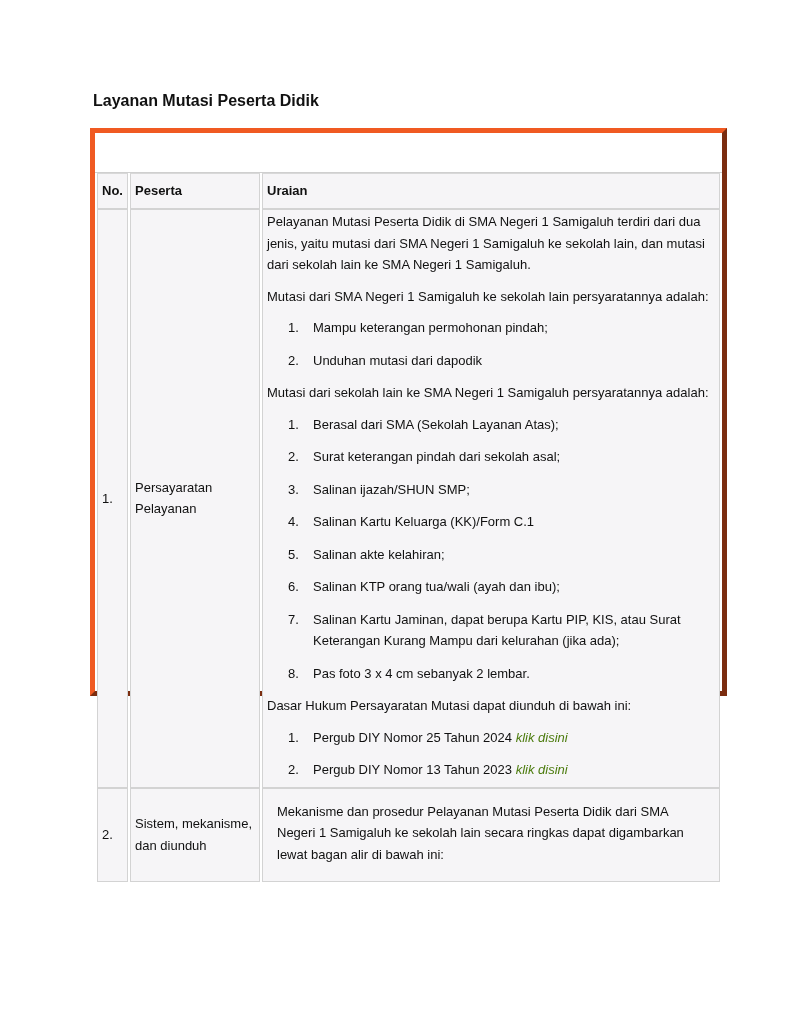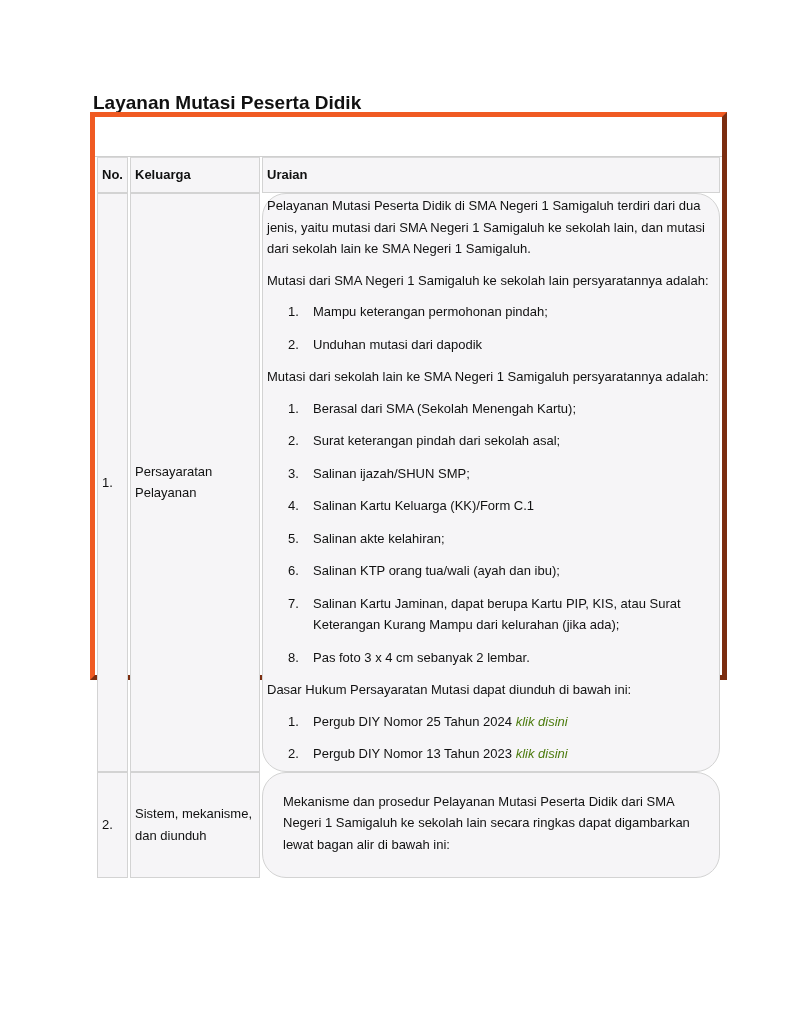--- a/index.html
+++ b/index.html
@@ -3,24 +3,24 @@
   <meta charset="utf-8">
   <style>
     html, body { margin: 0; padding: 0; background: #ffffff; }
     body {
       width: 791px; height: 1024px; position: relative; overflow: hidden;
       font-family: "Liberation Sans", "DejaVu Sans", sans-serif;
       color: #111111;
     }
     .doc-title {
       position: absolute; left: 93px; top: 92px;
-      font-size: 19px; font-weight: bold; letter-spacing: 0;
+      font-size: 16px; font-weight: bold; letter-spacing: 0;
     }
     .frame {
-      position: absolute; left: 90px; top: 112px; width: 637px; height: 568px;
+      position: absolute; left: 90px; top: 128px; width: 637px; height: 568px;
       box-sizing: border-box;
       border-top: 5px solid #f05a22;
       border-left: 5px solid #f05a22;
       border-right: 5px solid #7b2d10;
       border-bottom: 5px solid #7b2d10;
       background: #ffffff;
     }
     .blank-row {
       position: absolute; left: 0; top: 0; width: 627px; height: 39px;
       background: #ffffff;
@@ -38,21 +38,21 @@
       vertical-align: middle;
       padding: 0 4px;
     }
     table.grid tr.head td {
       height: 34px; font-weight: bold; font-size: 13px;
       border-top-color: #d8d8d8;
     }
     col.c-no { width: 31px; }
     col.c-komp { width: 130px; }
     col.c-ura { width: auto; }
-    .uraian { padding: 1px 4px 6px 4px !important; border-radius: 24px; }
+    .uraian { padding: 1px 4px 6px 4px !important; }
     .para { margin: 0 0 10px 0; }
     ol.req {
       margin: 0 0 10px 0; padding: 0; list-style: none;
     }
     ol.req li {
       position: relative; padding-left: 46px; margin-bottom: 11px;
     }
     ol.req li .num {
       position: absolute; left: 21px; top: 0;
     }
@@ -71,55 +71,55 @@
 
   <table class="grid">
     <colgroup>
       <col class="c-no">
       <col class="c-komp">
       <col class="c-ura">
     </colgroup>
     <tbody>
         <tr class="head">
       <td>No.</td>
-      <td>Keluarga</td>
+      <td>Peserta</td>
       <td>Uraian</td>
     </tr>
 
     <tr class="row1">
       <td>1.</td>
       <td>Persayaratan Pelayanan</td>
       <td class="uraian">
         <p class="para">Pelayanan Mutasi Peserta Didik di SMA Negeri 1 Samigaluh terdiri dari dua jenis, yaitu mutasi dari SMA Negeri 1 Samigaluh ke sekolah lain, dan mutasi dari sekolah lain ke SMA Negeri 1 Samigaluh.</p>
         <p class="para">Mutasi dari SMA Negeri 1 Samigaluh ke sekolah lain persyaratannya adalah:</p>
         <ol class="req">
           <li><span class="num">1.</span><span>Mampu keterangan permohonan pindah;</span></li>
           <li><span class="num">2.</span><span>Unduhan mutasi dari dapodik</span></li>
         </ol>
         <p class="para">Mutasi dari sekolah lain ke SMA Negeri 1 Samigaluh persyaratannya adalah:</p>
         <ol class="req">
-          <li><span class="num">1.</span><span>Berasal dari SMA (Sekolah Menengah Kartu);</span></li>
+          <li><span class="num">1.</span><span>Berasal dari SMA (Sekolah Layanan Atas);</span></li>
           <li><span class="num">2.</span><span>Surat keterangan pindah dari sekolah asal;</span></li>
           <li><span class="num">3.</span><span>Salinan ijazah/SHUN SMP;</span></li>
           <li><span class="num">4.</span><span>Salinan Kartu Keluarga (KK)/Form C.1</span></li>
           <li><span class="num">5.</span><span>Salinan akte kelahiran;</span></li>
           <li><span class="num">6.</span><span>Salinan KTP orang tua/wali (ayah dan ibu);</span></li>
           <li><span class="num">7.</span><span>Salinan Kartu Jaminan, dapat berupa Kartu PIP, KIS, atau  Surat Keterangan Kurang Mampu dari kelurahan (jika ada);</span></li>
           <li><span class="num">8.</span><span>Pas foto 3 x 4 cm sebanyak 2 lembar.</span></li>
         </ol>
         <p class="para">Dasar Hukum Persayaratan Mutasi dapat diunduh di bawah ini:</p>
         <ol class="req" style="margin-bottom:0">
           <li><span class="num">1.</span><span>Pergub DIY Nomor 25 Tahun 2024</span> <a class="link">klik disini</a></li>
           <li style="margin-bottom:0"><span class="num">2.</span><span>Pergub DIY Nomor 13 Tahun 2023</span> <a class="link">klik disini</a></li>
         </ol>
       </td>
     </tr>
 
     <tr class="row2">
       <td>2.</td>
       <td>Sistem, mekanisme, dan diunduh</td>
       <td class="uraian">
-        <p class="para" style="margin:16px">Mekanisme dan prosedur Pelayanan Mutasi Peserta Didik dari SMA Negeri 1 Samigaluh ke sekolah lain secara ringkas dapat digambarkan lewat bagan alir di bawah ini:</p>
+        <p class="para" style="margin:10px">Mekanisme dan prosedur Pelayanan Mutasi Peserta Didik dari SMA Negeri 1 Samigaluh ke sekolah lain secara ringkas dapat digambarkan lewat bagan alir di bawah ini:</p>
       </td>
     </tr>
   </tbody>
     </table>
 </div>
 
 </body></html>

